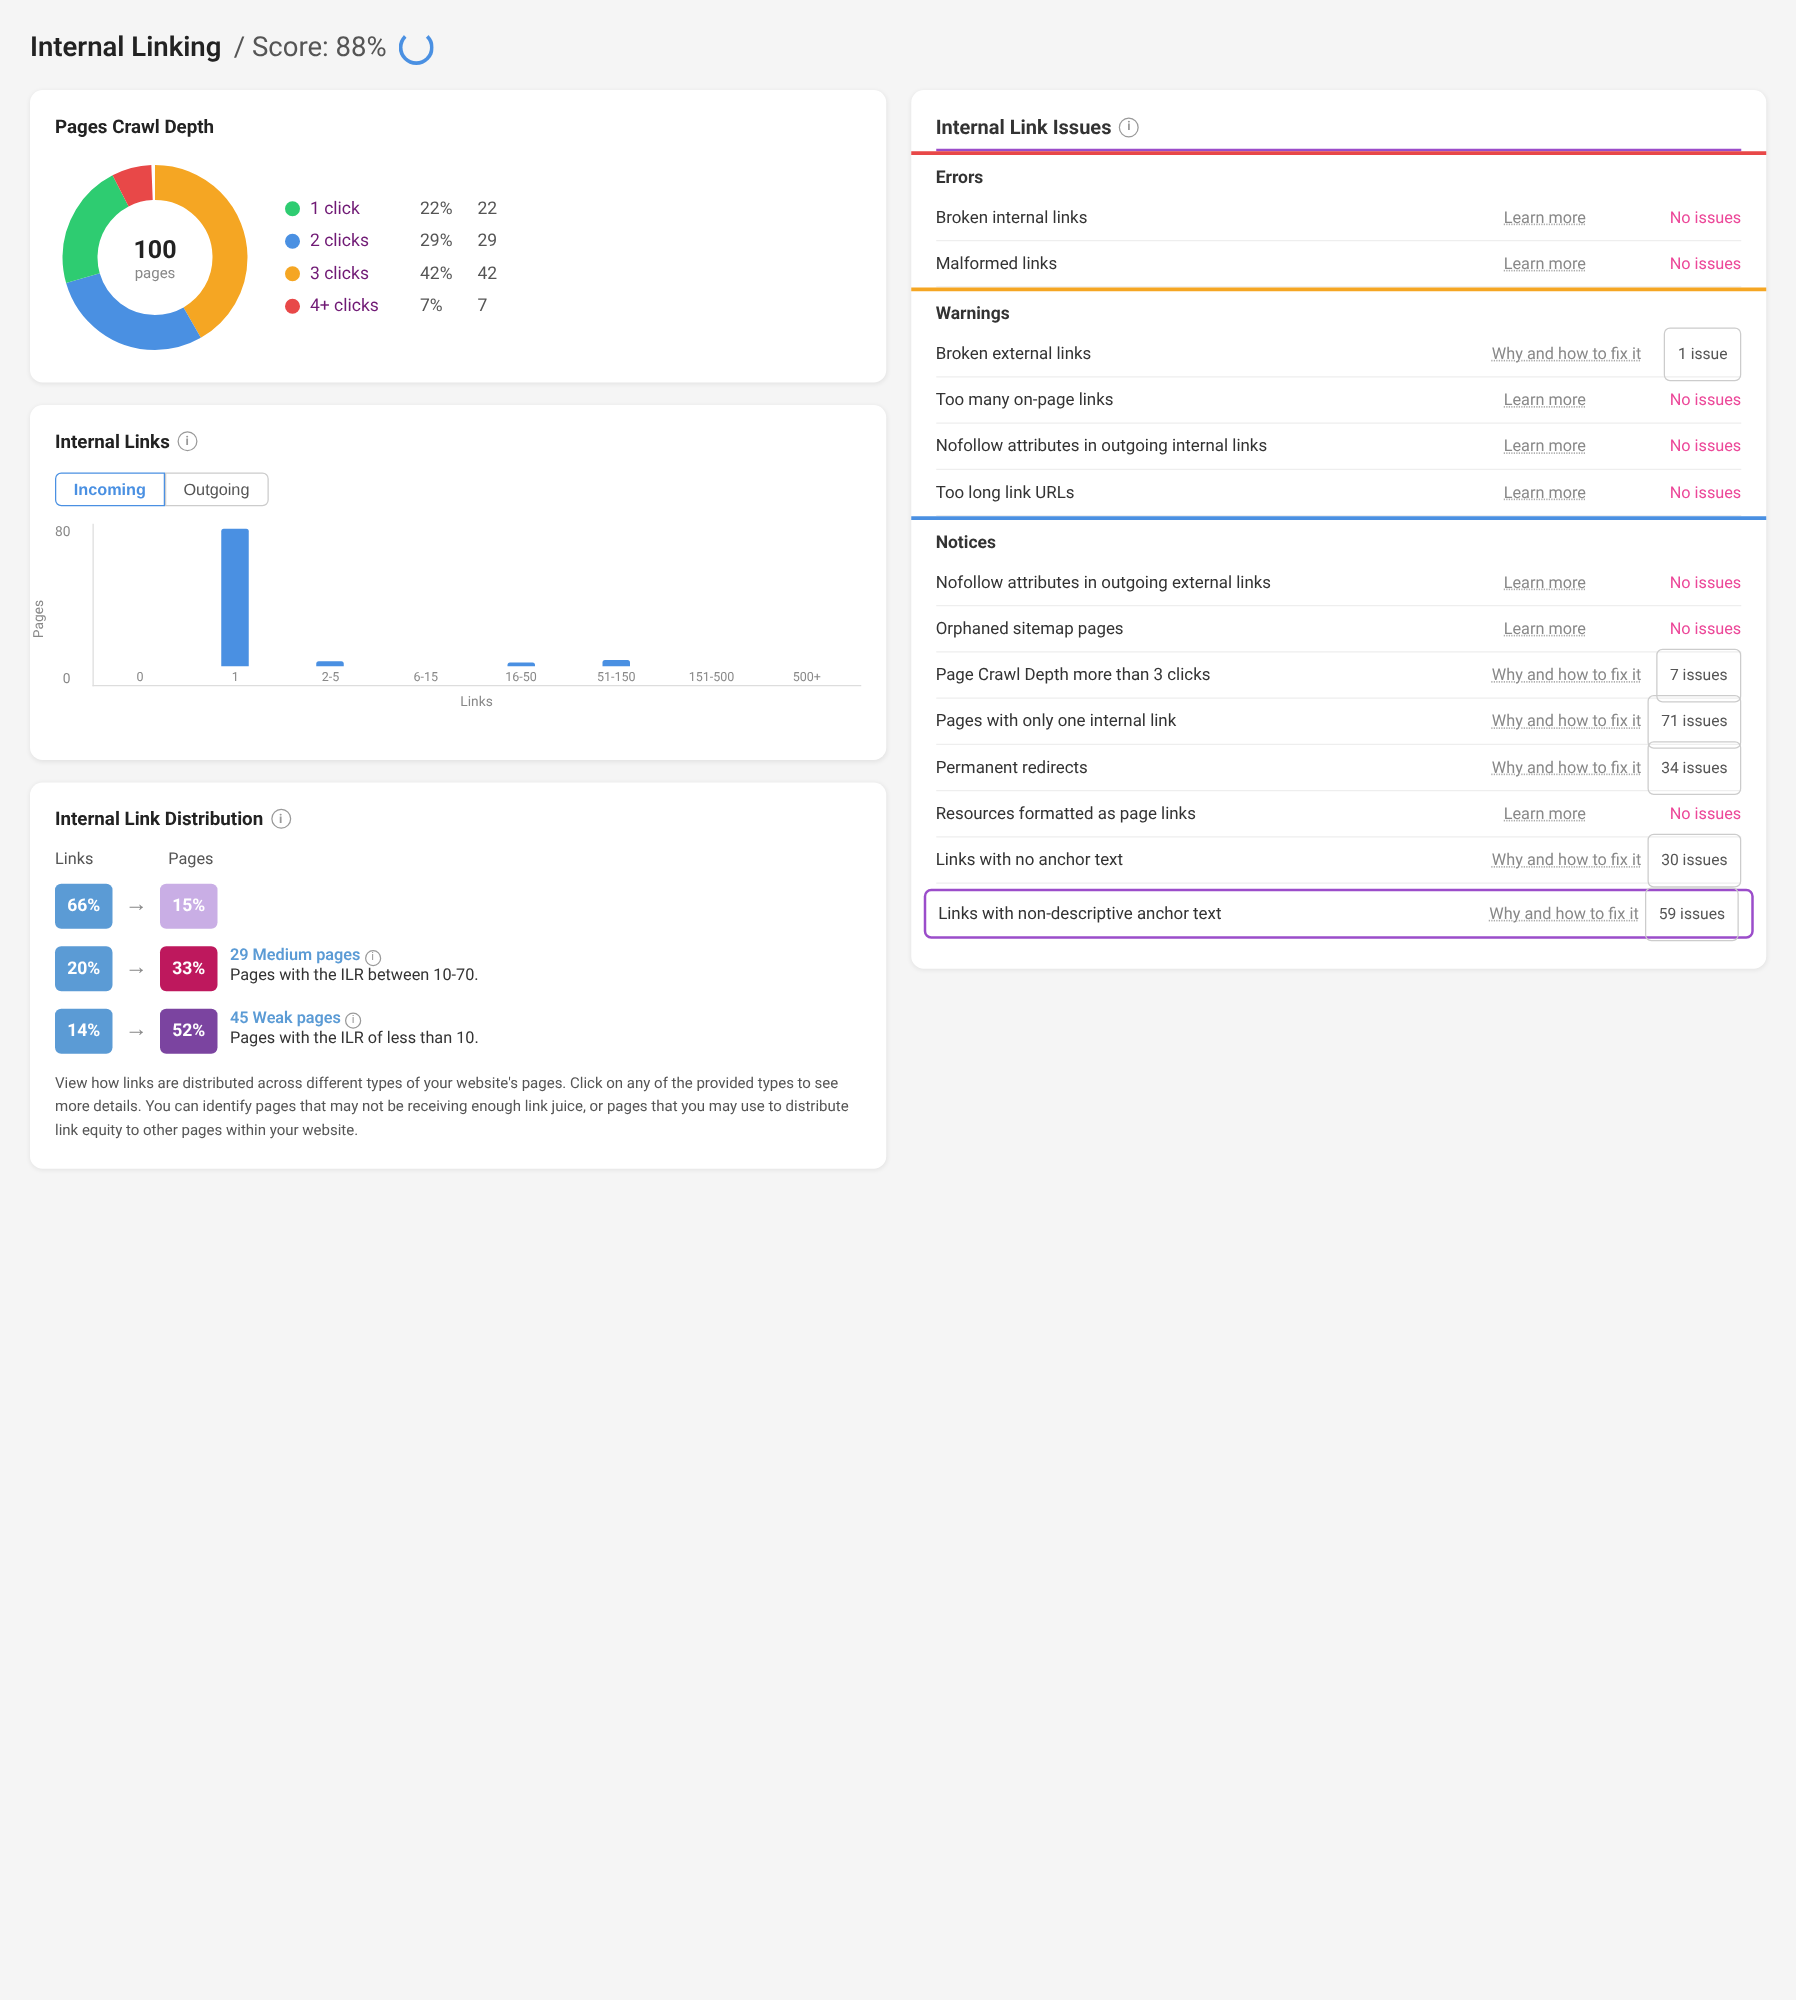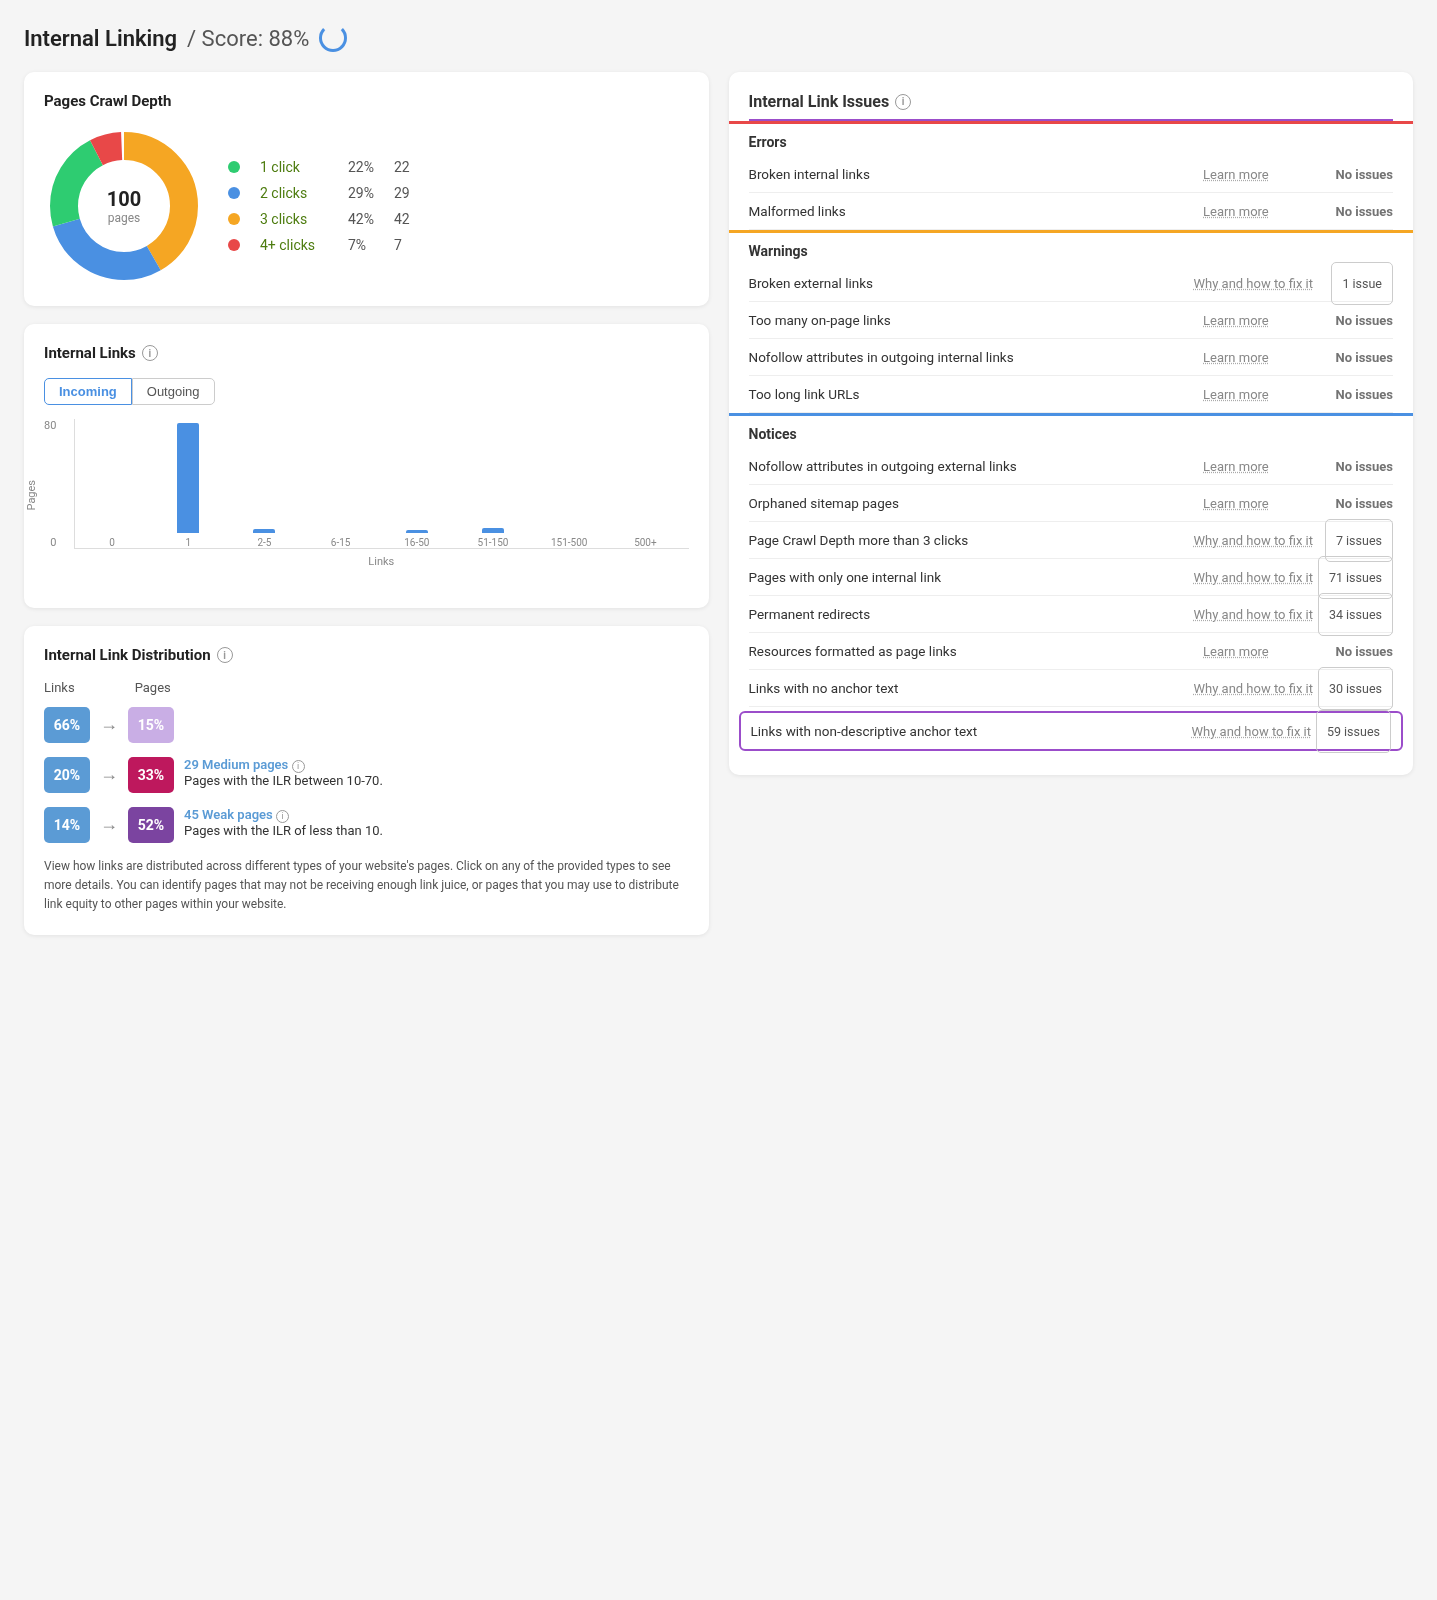--- a/index.html
+++ b/index.html
@@ -113,22 +113,21 @@
       gap: 8px;
     }
     .legend-dot {
       width: 12px;
       height: 12px;
       border-radius: 50%;
       flex-shrink: 0;
     }
     .legend-label {
       min-width: 80px;
-      color: #4d7c0f;
-      margin-left: 12px;
+      color: #701a75;
     }
     .legend-pct {
       min-width: 38px;
       color: #555;
     }
     .legend-count {
       color: #555;
     }
     
     .tab-row {
@@ -338,22 +337,22 @@
       text-decoration-color: #aaa;
       font-size: 13px;
       cursor: pointer;
     }
     .issue-status {
       min-width: 80px;
       text-align: right;
       font-size: 13px;
     }
     .status-no-issues {
-      color: #737373;
-      font-weight: 700;
+      color: #ec4899;
+      font-weight: 400;
     }
     .status-badge {
       border: 1.5px solid #ccc;
       border-radius: 5px;
       padding: 13px 10px;
       font-size: 12.5px;
       color: #555;
       white-space: nowrap;
     }
     

